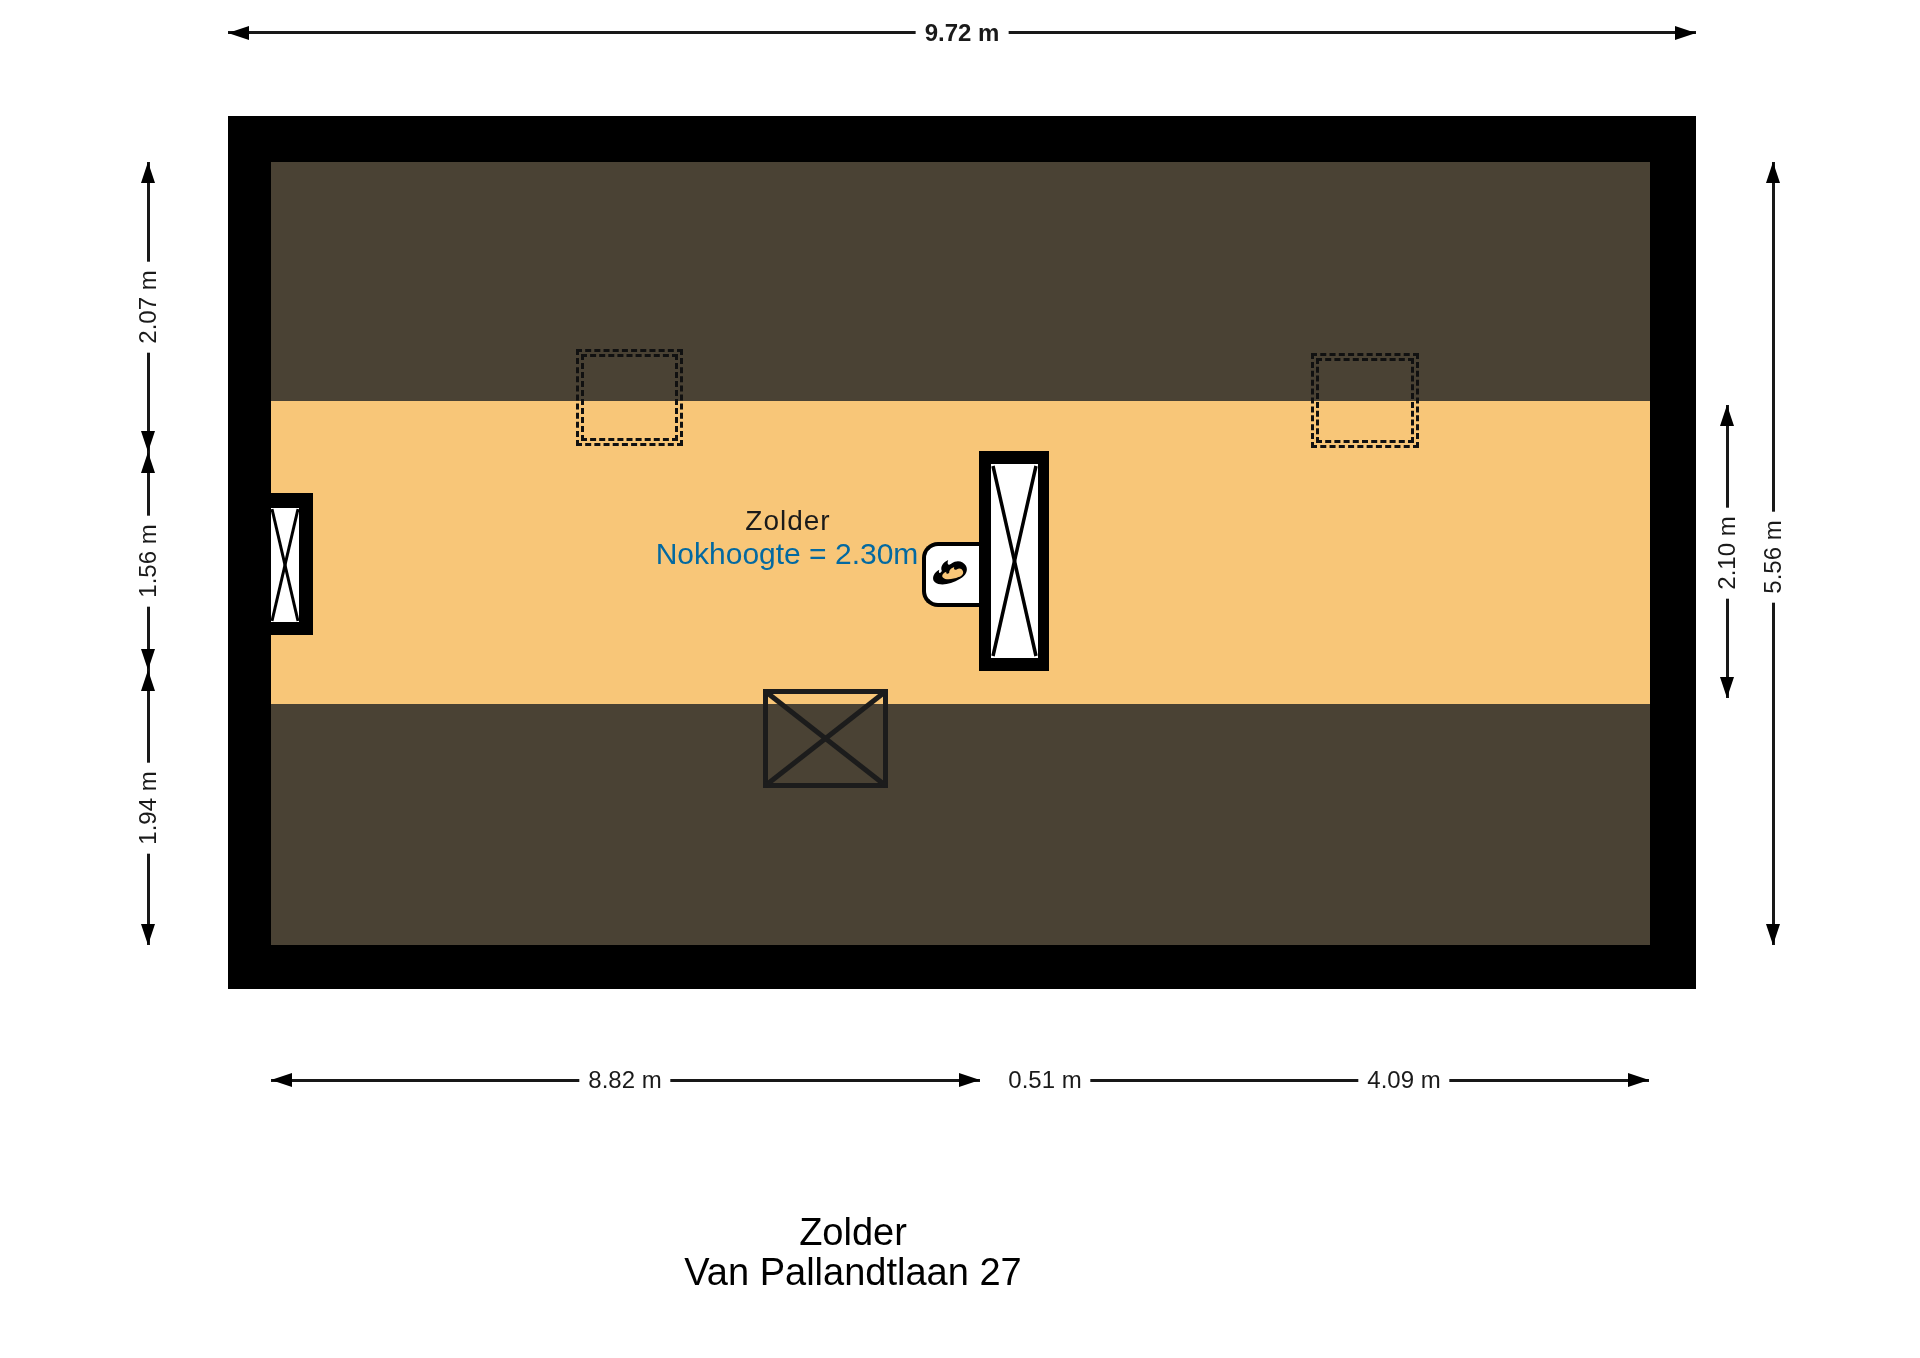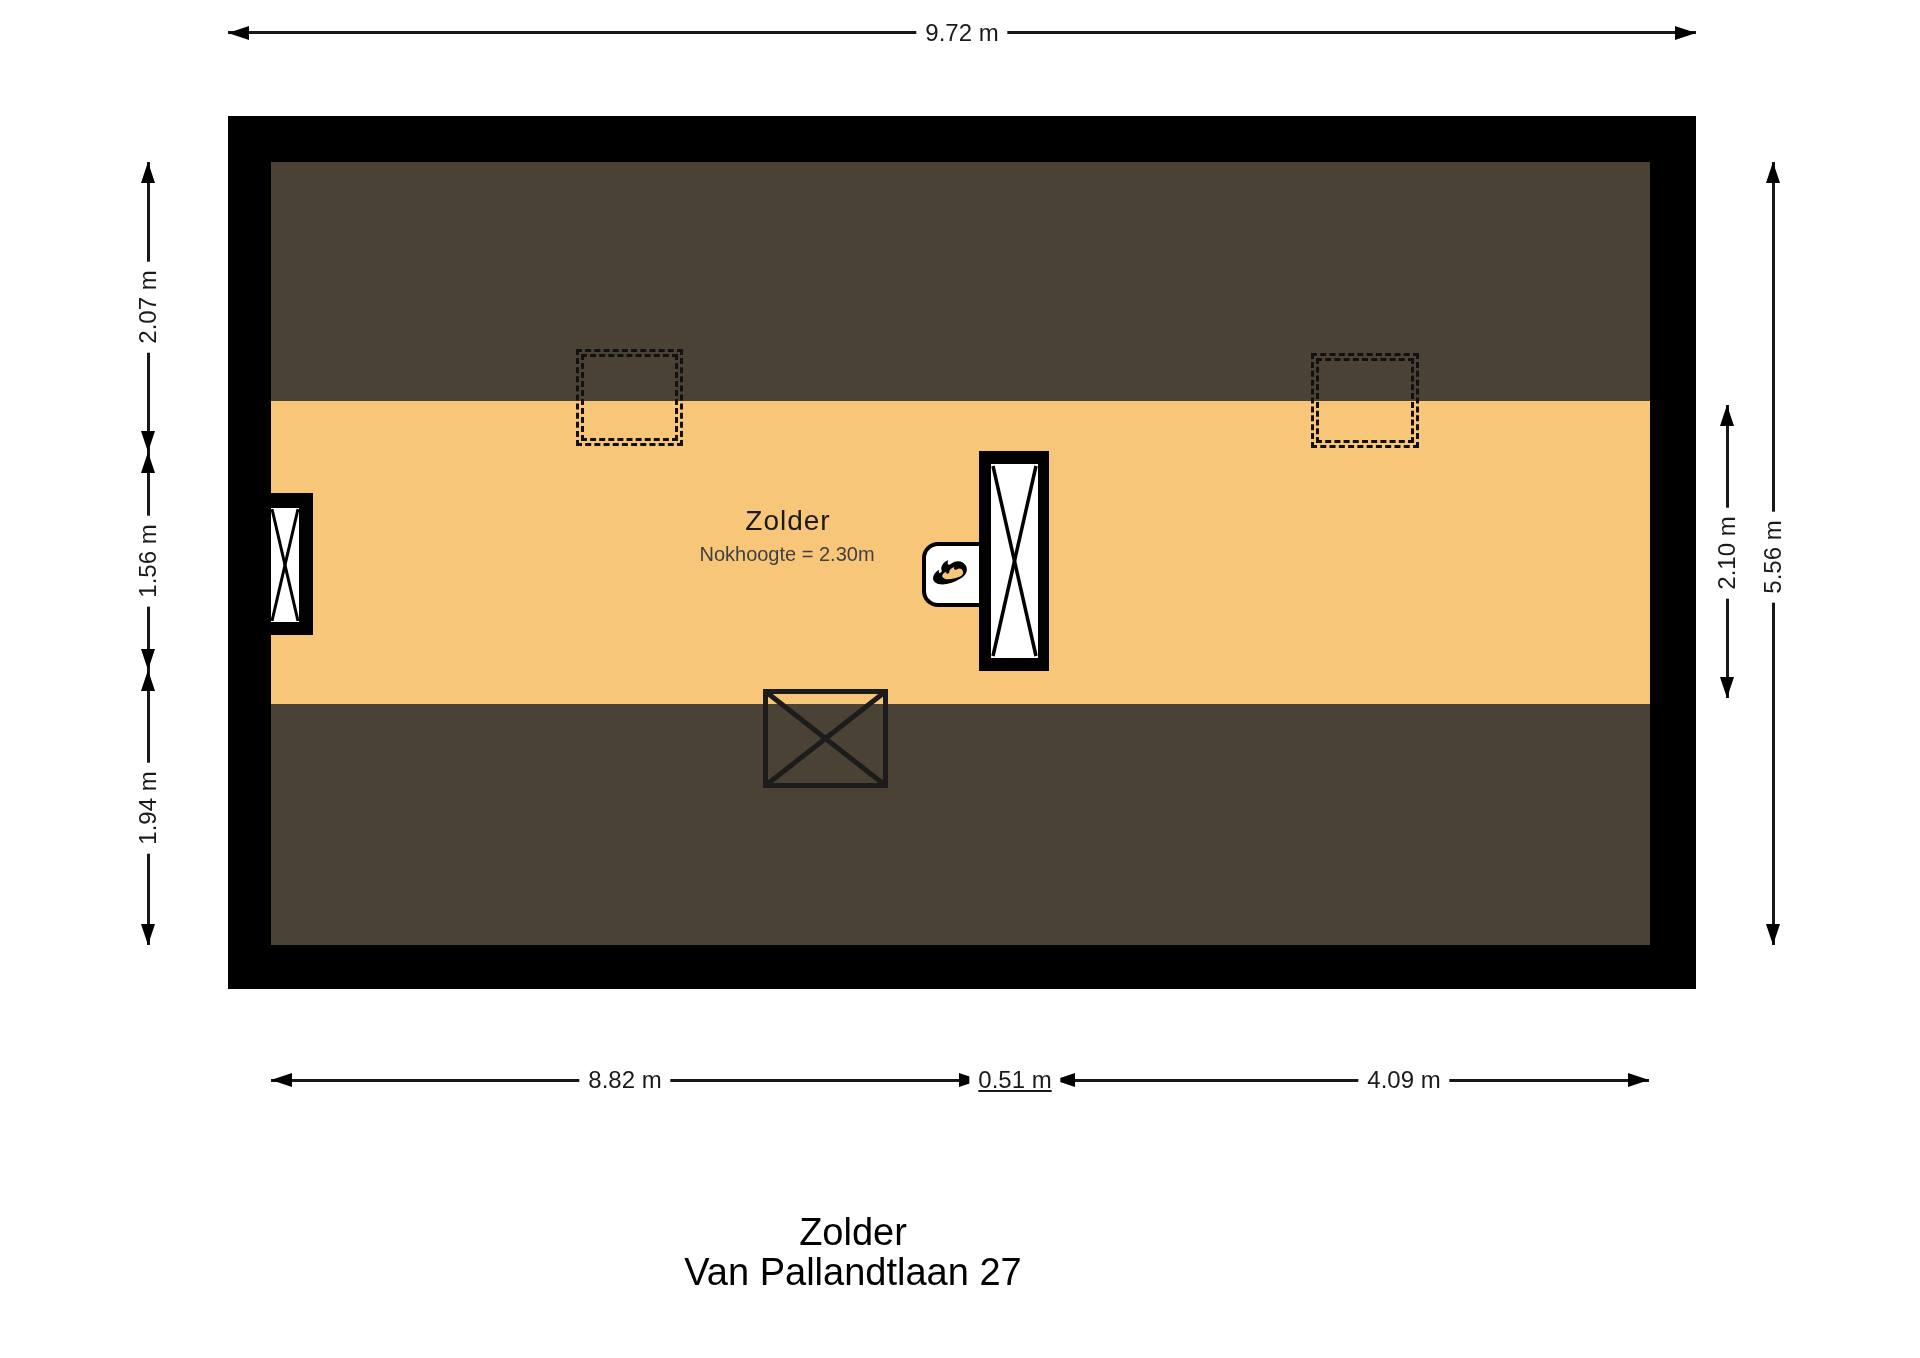--- a/index.html
+++ b/index.html
@@ -27,21 +27,21 @@
     position:absolute;transform:translate(-50%,-50%);background:#ffffff;
     padding:2px 9px;font-size:24px;line-height:26px;white-space:nowrap;color:#1a1a1a;
   }
   .dim.v{transform:translate(-50%,-50%) rotate(-90deg);}
   
   .room-label{
     position:absolute;transform:translate(-50%,-50%);font-size:28px;letter-spacing:1px;
     color:#1a1a1a;white-space:nowrap;
   }
   .room-sublabel{
-    position:absolute;transform:translate(-50%,-50%);font-size:20px;color:#404040;white-space:nowrap;
+    position:absolute;transform:translate(-50%,-50%);font-size:30px;color:#0369a1;white-space:nowrap;
   }
   
   .title-block{
     position:absolute;left:853px;top:1212px;transform:translateX(-50%);
     text-align:center;font-size:38px;line-height:40px;color:#000;white-space:nowrap;
   }
   svg{display:block;}
 </style>
 </head>
 <body>
@@ -97,30 +97,30 @@
     <line x1="2.5" y1="2.5" x2="122.5" y2="96.5" stroke="#1c1c1c" stroke-width="5"></line>
     <line x1="122.5" y1="2.5" x2="2.5" y2="96.5" stroke="#1c1c1c" stroke-width="5"></line>
   </svg>
 
   <div class="room-label" style="left:788px;top:521px;">Zolder</div>
   <div class="room-sublabel" style="left:787px;top:554px;">Nokhoogte = 2.30m</div>
 
   <div class="hline" style="left:228px;top:31px;width:1468px;"></div>
   <div class="arr arr-l" style="left:228px;top:26px;"></div>
   <div class="arr arr-r" style="left:1675px;top:26px;"></div>
-  <div class="dim" style="left:962px;top:33px;">9.72 m</div>
+  <div class="dim" style="left:962px;top:33px;font-weight:bold;">9.72 m</div>
 
   <div class="hline" style="left:271px;top:1079px;width:709px;"></div>
   <div class="hline" style="left:1054px;top:1079px;width:595px;"></div>
   <div class="arr arr-l" style="left:271px;top:1073px;"></div>
   <div class="arr arr-r" style="left:959px;top:1073px;"></div>
   <div class="arr arr-l" style="left:1054px;top:1073px;"></div>
   <div class="arr arr-r" style="left:1628px;top:1073px;"></div>
   <div class="dim" style="left:625px;top:1080px;">8.82 m</div>
-  <div class="dim" style="left:1015px;top:1080px;text-decoration:underline;">0.51 m</div>
+  <div class="dim" style="left:1045px;top:1080px;">0.51 m</div>
   <div class="dim" style="left:1404px;top:1080px;">4.09 m</div>
 
   <div class="vline" style="left:147px;top:162px;height:783px;"></div>
   <div class="arr arr-u" style="left:141px;top:162px;"></div>
   <div class="arr arr-d" style="left:141px;top:431px;"></div>
   <div class="arr arr-u" style="left:141px;top:452px;"></div>
   <div class="arr arr-d" style="left:141px;top:649px;"></div>
   <div class="arr arr-u" style="left:141px;top:670px;"></div>
   <div class="arr arr-d" style="left:141px;top:924px;"></div>
   <div class="dim v" style="left:148px;top:307px;">2.07 m</div>

